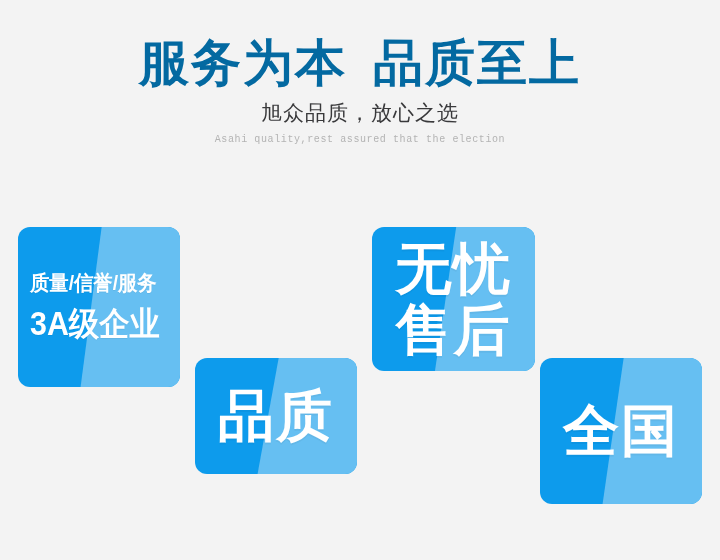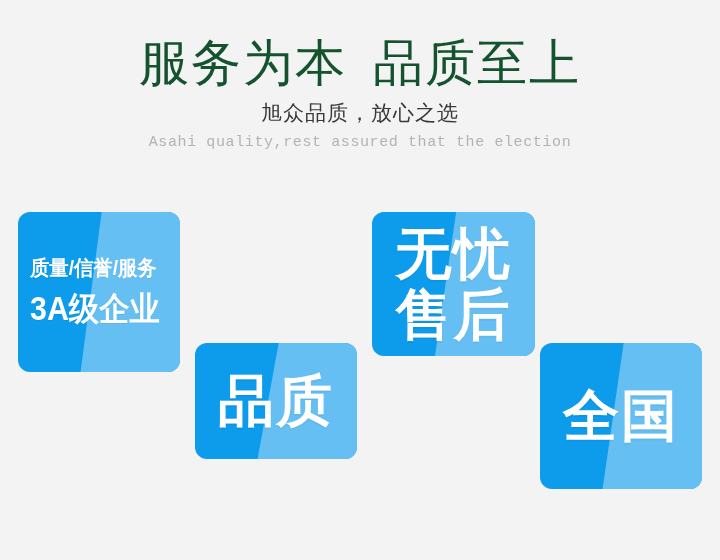--- a/index.html
+++ b/index.html
@@ -28,22 +28,22 @@
     top: 0;
     width: 720px;
     text-align: center;
   }
   .headline {
     margin: 0;
     padding-top: 36px;
     font-family: "Liberation Sans", "DejaVu Sans", sans-serif;
     font-size: 50px;
     line-height: 1.1;
-    font-weight: 400;
-    color: #14532d;
+    font-weight: 700;
+    color: #0369a1;
     letter-spacing: 2px;
     white-space: pre;
   }
   .headline .gap {
     display: inline-block;
     width: 26px;
   }
   .subtitle {
     margin: 0;
     padding-top: 10px;
@@ -51,33 +51,34 @@
     font-size: 21px;
     line-height: 1.2;
     font-weight: 400;
     color: #39393b;
     letter-spacing: 1px;
   }
   .subtitle-en {
     margin: 0;
     padding-top: 8px;
     font-family: "Liberation Mono", "DejaVu Sans Mono", monospace;
-    font-size: 15px;
+    font-size: 10px;
     line-height: 1.2;
     font-weight: 400;
     color: #b3b3b3;
     letter-spacing: 0.6px;
   }
 
   
   .card {
     position: absolute;
     border-radius: 12px;
     overflow: hidden;
     background: #0d9bec;
+    margin-top: 15px;
   }
   
   .card .wedge {
     position: absolute;
     top: 0;
     right: 0;
     bottom: 0;
     width: 62%;
     background: #66bff2;
     -webkit-clip-path: polygon(22% 0%, 100% 0%, 100% 100%, 1% 100%);

